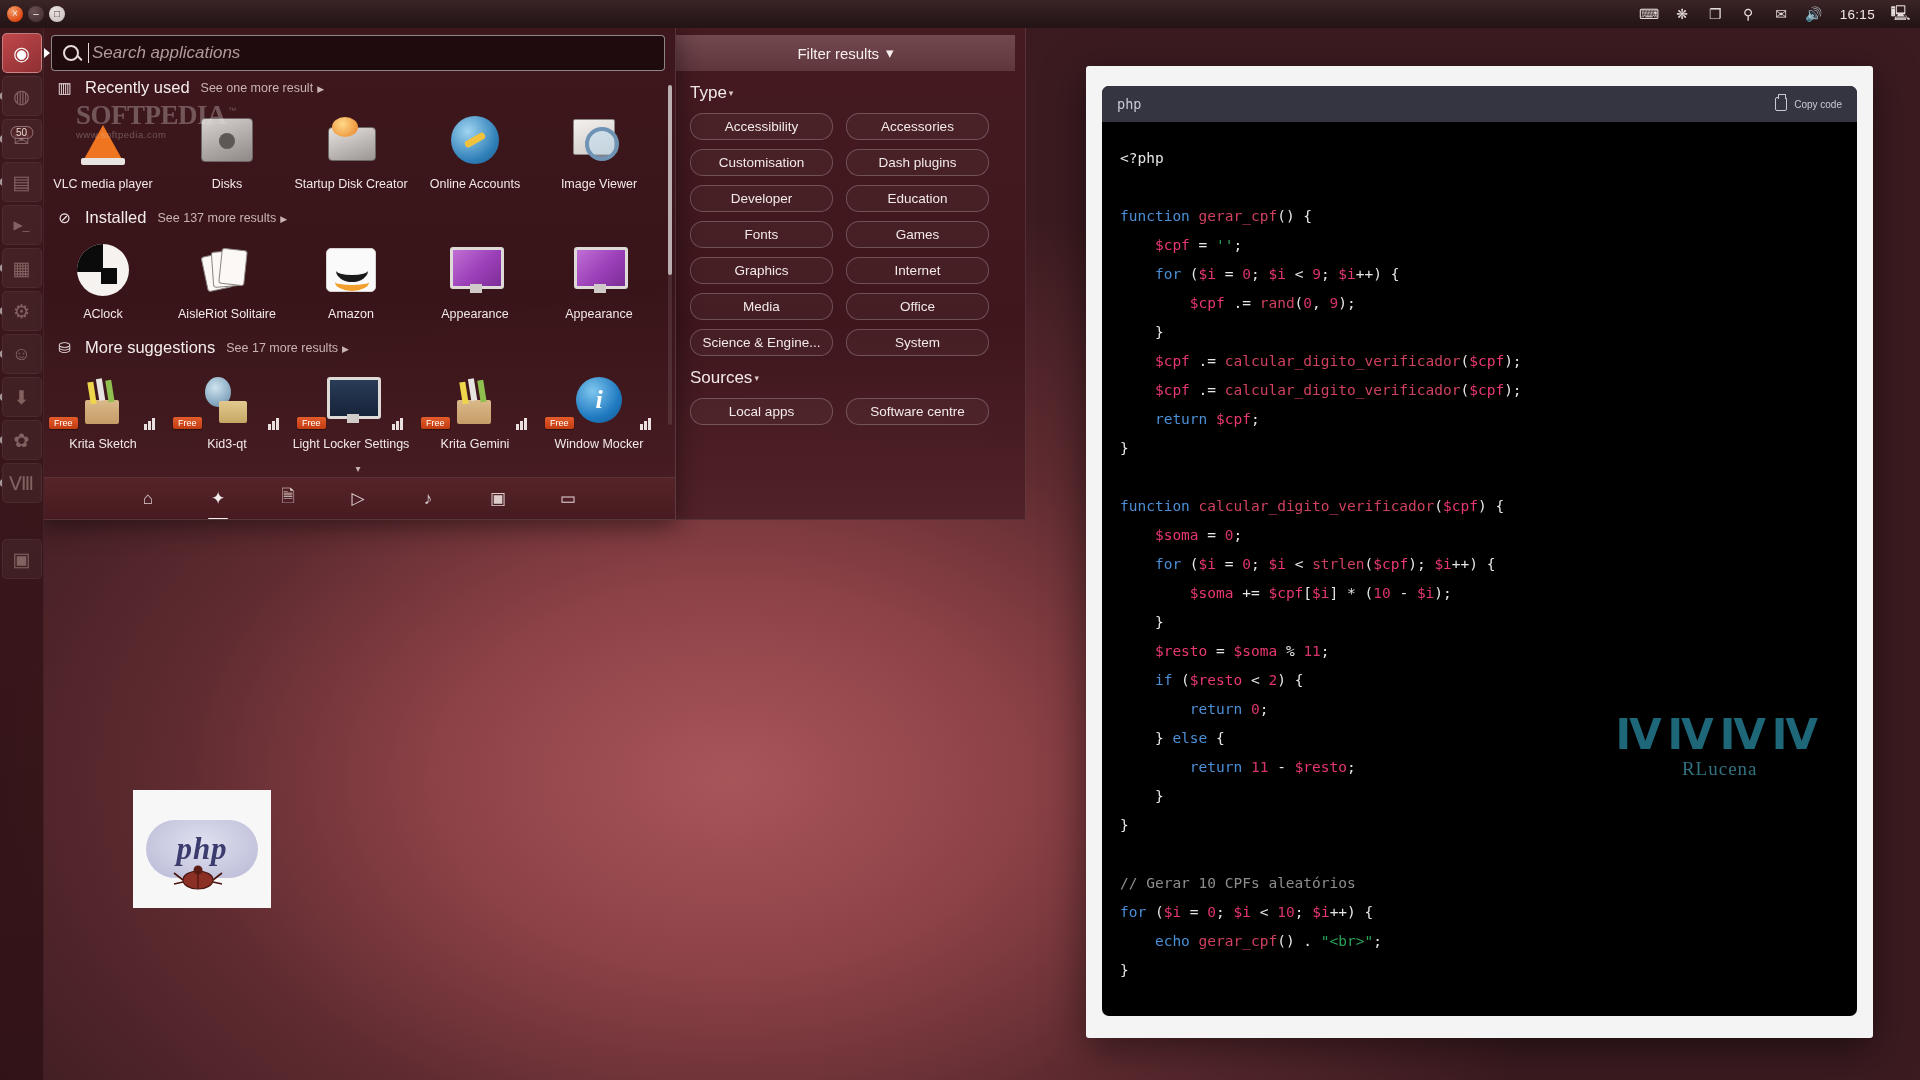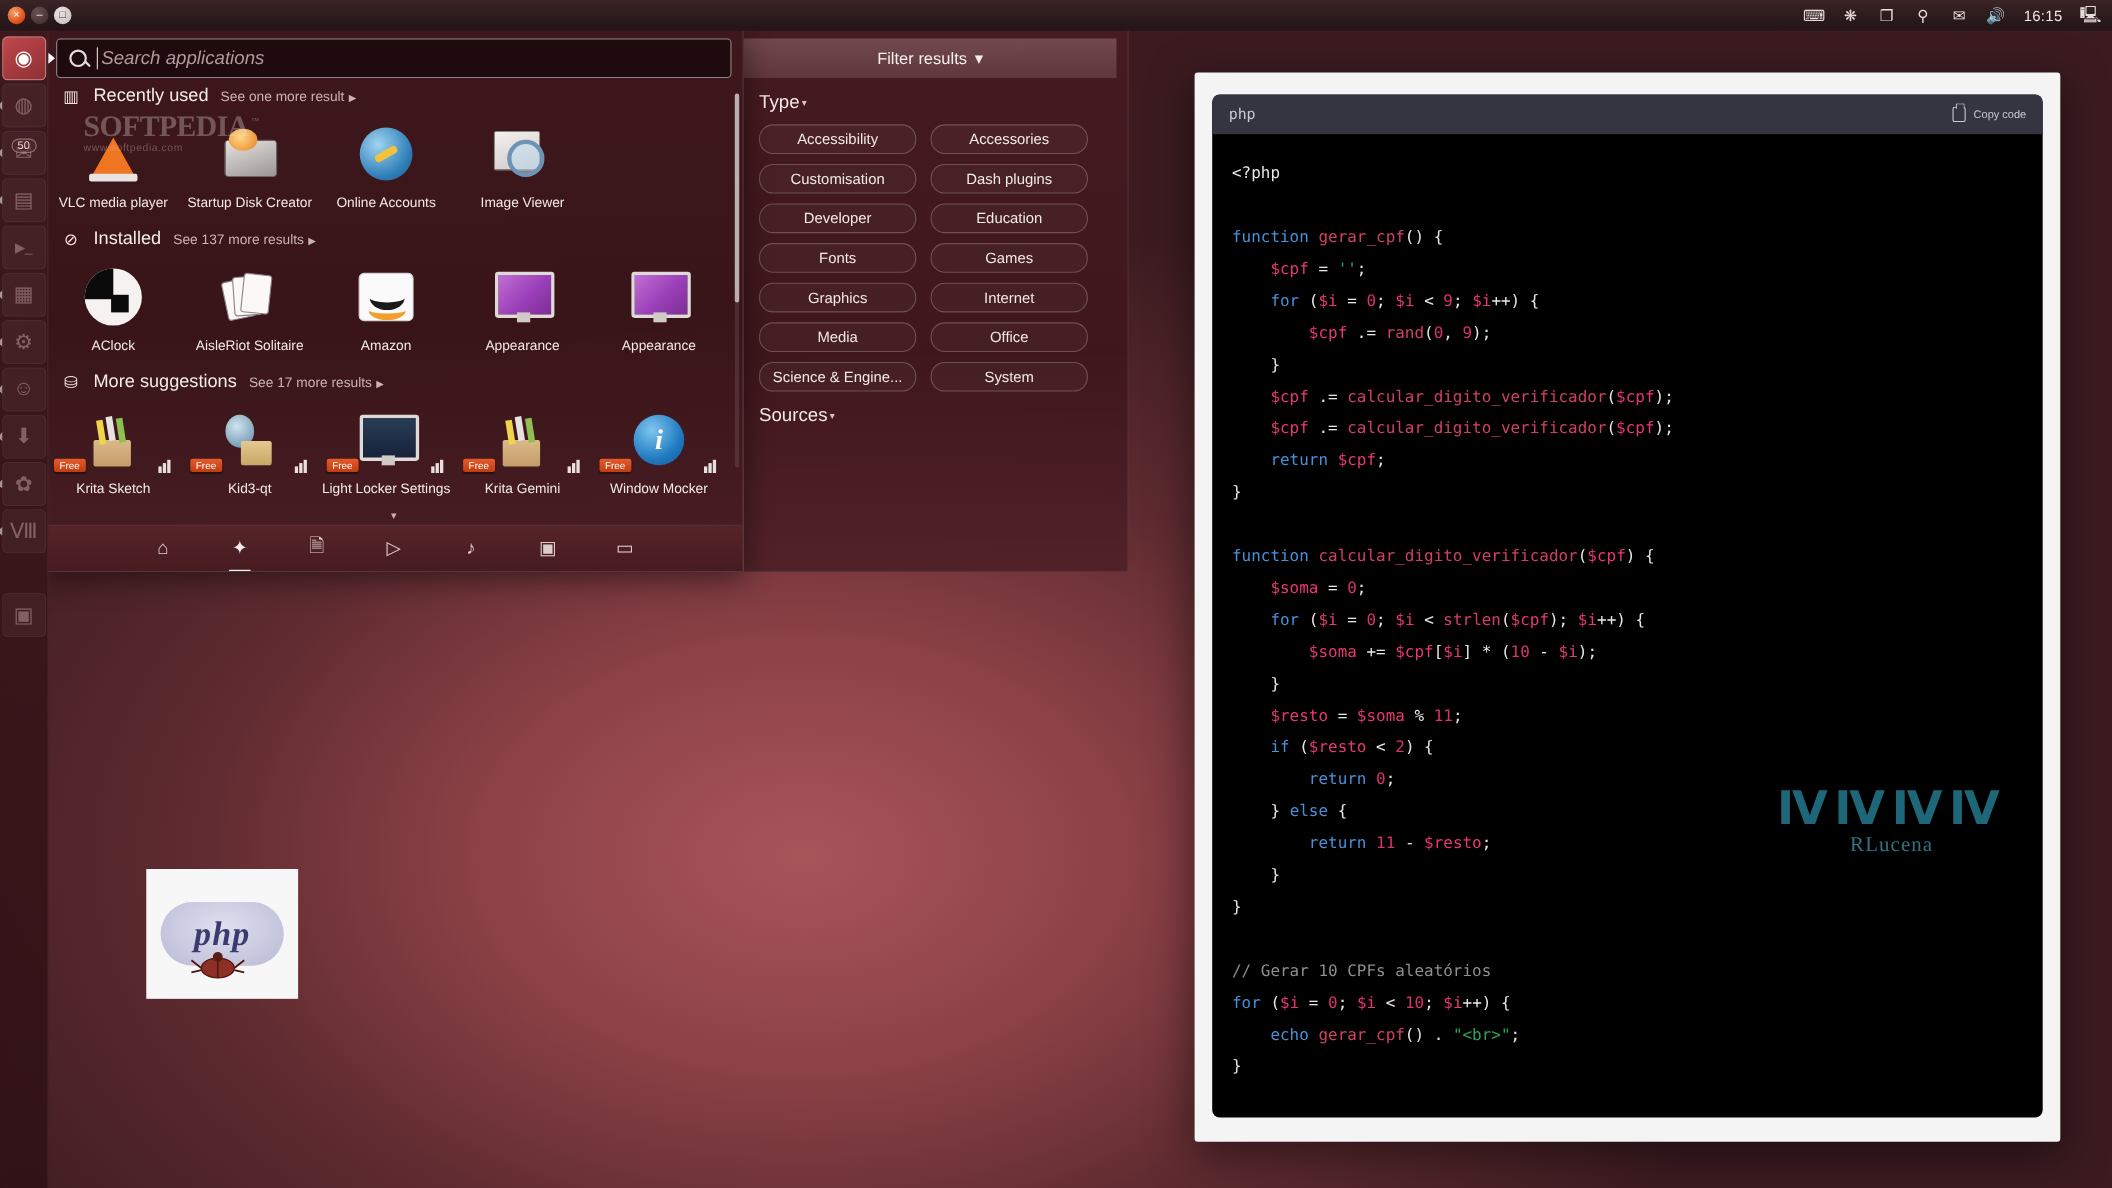--- a/index.html
+++ b/index.html
@@ -362,20 +362,26 @@
       </div>
       <div class="grid">
         <div class="app">
           <div class="ic">
             <div class="i-vlc"></div>
           </div>
           <div class="nm">VLC media player</div>
         </div>
         <div class="app">
           <div class="ic">
+            <div class="i-disk"></div>
+          </div>
+          <div class="nm">Disks</div>
+        </div>
+        <div class="app">
+          <div class="ic">
             <div class="i-sdc"></div>
           </div>
           <div class="nm">Startup Disk Creator</div>
         </div>
         <div class="app">
           <div class="ic">
             <div class="i-oa"></div>
           </div>
           <div class="nm">Online Accounts</div>
         </div>
@@ -544,20 +550,24 @@
           <div class="fbtn">Office</div>
           <div class="fbtn">Science &amp; Engine...</div>
           <div class="fbtn">System</div>
         </div>
       </div>
       <div class="fgroup">
         <div class="fgroup-title">
           <span>Sources</span>
           <span class="car">▾</span>
         </div>
+        <div class="fbtns">
+          <div class="fbtn">Local apps</div>
+          <div class="fbtn">Software centre</div>
+        </div>
       </div>
     </div>
 </div>
 
 <div id="code-window">
   <div id="code-block">
     <div id="code-head">
       <span>php</span>
       <span id="copy-code">
         <span class="clip"></span>

